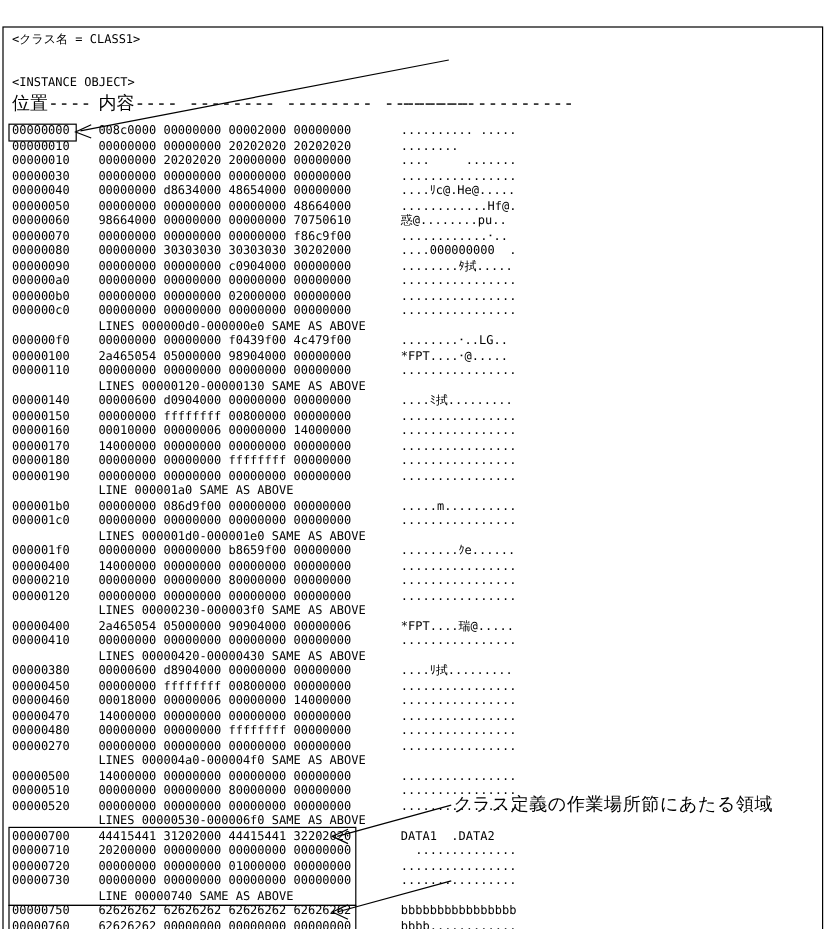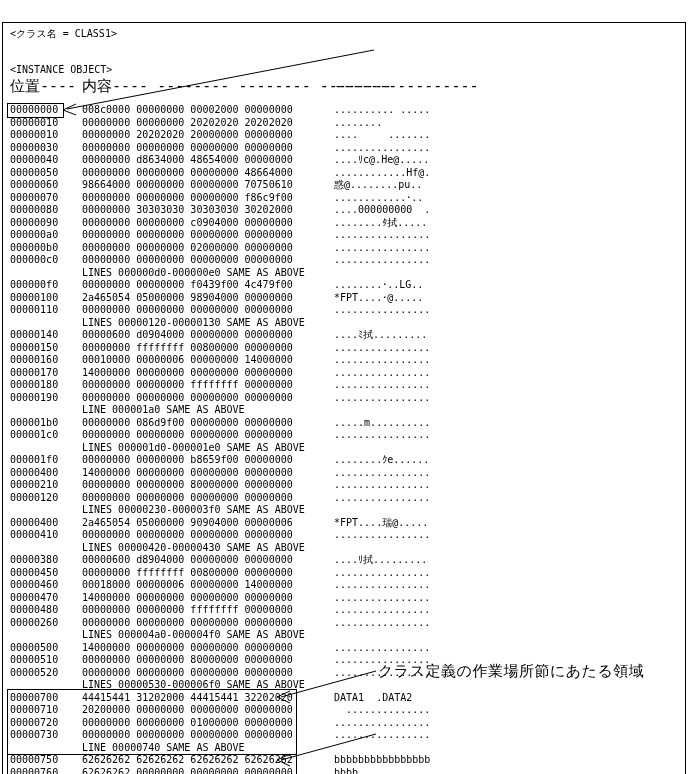--- a/index.html
+++ b/index.html
@@ -69,21 +69,21 @@
       <div class="row" style="top: 387.5px;"><span class="addr">00000120</span><span class="hex">00000000 00000000 00000000 00000000</span><span class="chars">................</span></div>
       <div class="row" style="top: 400px;"><span class="note">LINES 00000230-000003f0 SAME AS ABOVE</span></div>
       <div class="row" style="top: 412.5px;"><span class="addr">00000400</span><span class="hex">2a465054 05000000 90904000 00000006</span><span class="chars">*FPT....瑞@.....</span></div>
       <div class="row" style="top: 425px;"><span class="addr">00000410</span><span class="hex">00000000 00000000 00000000 00000000</span><span class="chars">................</span></div>
       <div class="row" style="top: 437.5px;"><span class="note">LINES 00000420-00000430 SAME AS ABOVE</span></div>
       <div class="row" style="top: 450px;"><span class="addr">00000380</span><span class="hex">00000600 d8904000 00000000 00000000</span><span class="chars">....ﾘ拭.........</span></div>
       <div class="row" style="top: 462.5px;"><span class="addr">00000450</span><span class="hex">00000000 ffffffff 00800000 00000000</span><span class="chars">................</span></div>
       <div class="row" style="top: 475px;"><span class="addr">00000460</span><span class="hex">00018000 00000006 00000000 14000000</span><span class="chars">................</span></div>
       <div class="row" style="top: 487.5px;"><span class="addr">00000470</span><span class="hex">14000000 00000000 00000000 00000000</span><span class="chars">................</span></div>
       <div class="row" style="top: 500px;"><span class="addr">00000480</span><span class="hex">00000000 00000000 ffffffff 00000000</span><span class="chars">................</span></div>
-      <div class="row" style="top: 512.5px;"><span class="addr">00000260</span><span class="hex">00000000 00000000 00000000 00000000</span><span class="chars">................</span></div>
+      <div class="row" style="top: 512.5px;"><span class="addr">00000270</span><span class="hex">00000000 00000000 00000000 00000000</span><span class="chars">................</span></div>
       <div class="row" style="top: 525px;"><span class="note">LINES 000004a0-000004f0 SAME AS ABOVE</span></div>
       <div class="row" style="top: 537.5px;"><span class="addr">00000500</span><span class="hex">14000000 00000000 00000000 00000000</span><span class="chars">................</span></div>
       <div class="row" style="top: 550px;"><span class="addr">00000510</span><span class="hex">00000000 00000000 80000000 00000000</span><span class="chars">................</span></div>
       <div class="row" style="top: 562.5px;"><span class="addr">00000520</span><span class="hex">00000000 00000000 00000000 00000000</span><span class="chars">................</span></div>
       <div class="row" style="top: 575px;"><span class="note">LINES 00000530-000006f0 SAME AS ABOVE</span></div>
       <div class="row" style="top: 587.5px;"><span class="addr">00000700</span><span class="hex">44415441 31202000 44415441 32202020</span><span class="chars">DATA1  .DATA2</span></div>
       <div class="row" style="top: 600px;"><span class="addr">00000710</span><span class="hex">20200000 00000000 00000000 00000000</span><span class="chars">  ..............</span></div>
       <div class="row" style="top: 612.5px;"><span class="addr">00000720</span><span class="hex">00000000 00000000 01000000 00000000</span><span class="chars">................</span></div>
       <div class="row" style="top: 625px;"><span class="addr">00000730</span><span class="hex">00000000 00000000 00000000 00000000</span><span class="chars">................</span></div>
       <div class="row" style="top: 637.5px;"><span class="note">LINE 00000740 SAME AS ABOVE</span></div>

